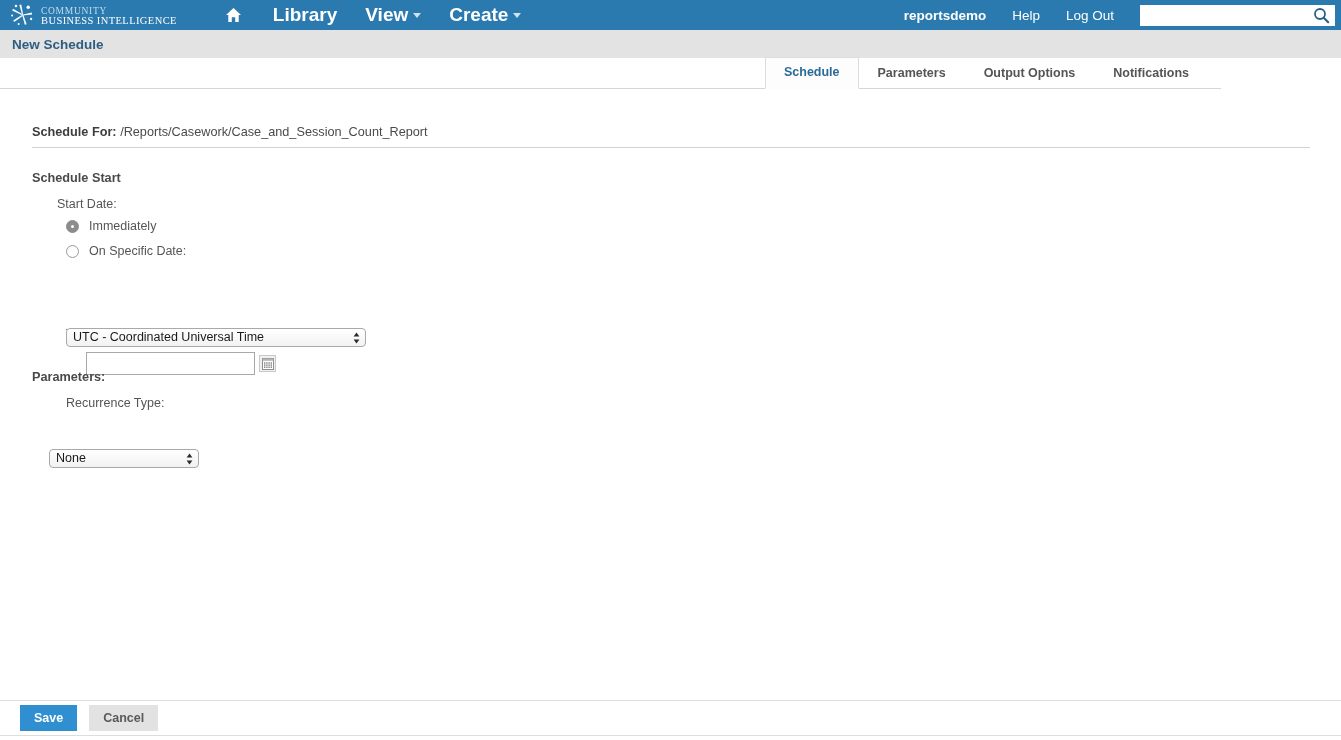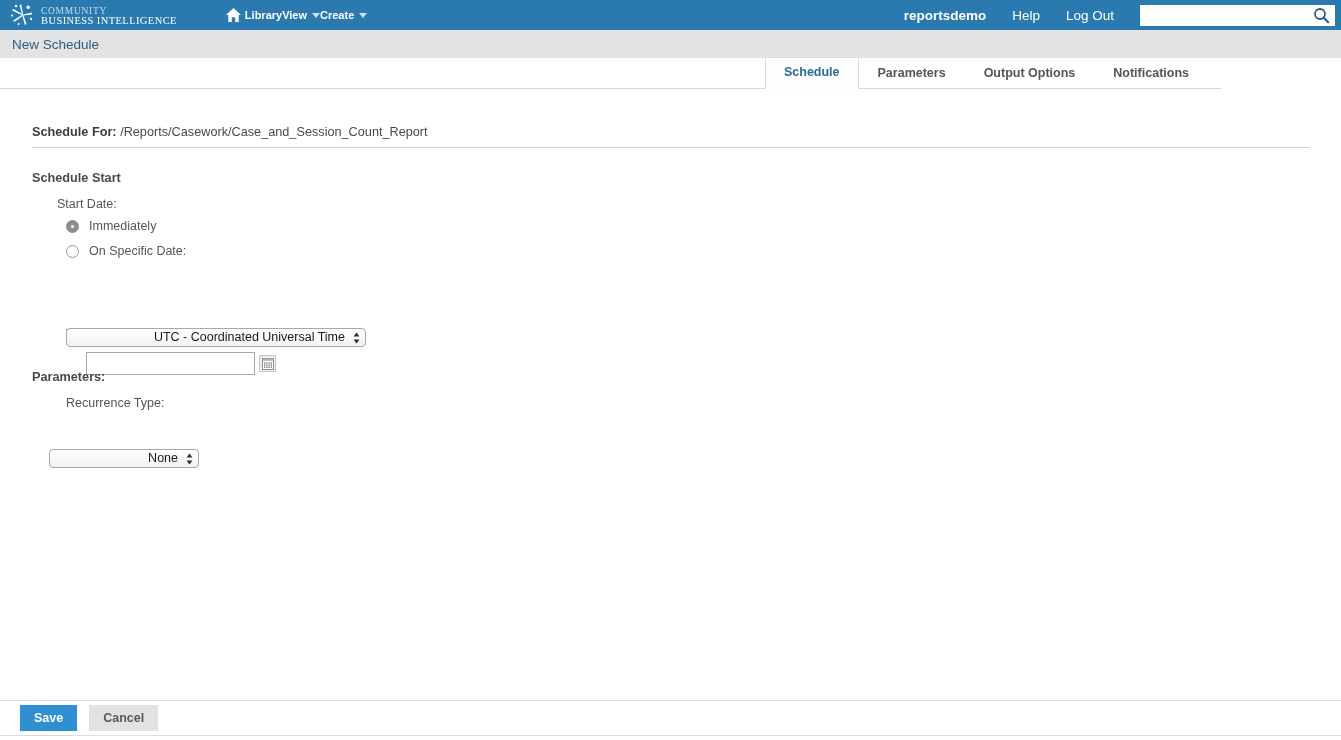--- a/index.html
+++ b/index.html
@@ -41,22 +41,23 @@
   .brand-line2 { color: #ffffff; font-size: 10.5px; letter-spacing: 0.4px; }
 
   .nav-home {
     margin-left: 46px;
     width: 22px; height: 22px;
     display: flex; align-items: center; justify-content: center;
     cursor: pointer;
   }
   .nav-item {
     color: #ffffff;
-    font-size: 11px;
+    font-size: 19px;
     font-weight: bold;
+    margin-left: 28px;
     cursor: pointer;
     white-space: nowrap;
     display: flex; align-items: center;
   }
   .caret {
     display: inline-block;
     margin-left: 5px;
     width: 0; height: 0;
     border-left: 4px solid transparent;
     border-right: 4px solid transparent;
@@ -99,21 +100,21 @@
   .titlebar {
     position: absolute; top: 30px; left: 0;
     width: 1341px; height: 28px;
     background: #e3e3e3;
     display: flex; align-items: center;
   }
   .titlebar .page-title {
     margin-left: 12px;
     color: #2e5d82;
     font-size: 13.5px;
-    font-weight: normal;
+    font-weight: bold;
   }
 
   
   .tabbar {
     position: absolute; top: 58px; left: 0;
     width: 1221px; height: 31px;
     background: #ffffff;
     border-bottom: 1px solid #d6d6d6;
     display: flex; align-items: flex-end;
     justify-content: flex-end;
@@ -225,21 +226,20 @@
     background: #fcfcfc;
     background-image: linear-gradient(#ffffff, #f2f2f2);
     font-family: "Liberation Sans", sans-serif;
     font-size: 12.5px;
     color: #1a1a1a;
     height: 19px;
     padding: 0 20px 0 6px;
     outline: none;
     cursor: pointer;
     line-height: 17px;
-    text-align: right;
   }
   .sel-arrows {
     position: absolute; right: 6px; top: 50%;
     transform: translateY(-50%);
     pointer-events: none;
     width: 7px; height: 13px;
   }
 
   
   .footer {

